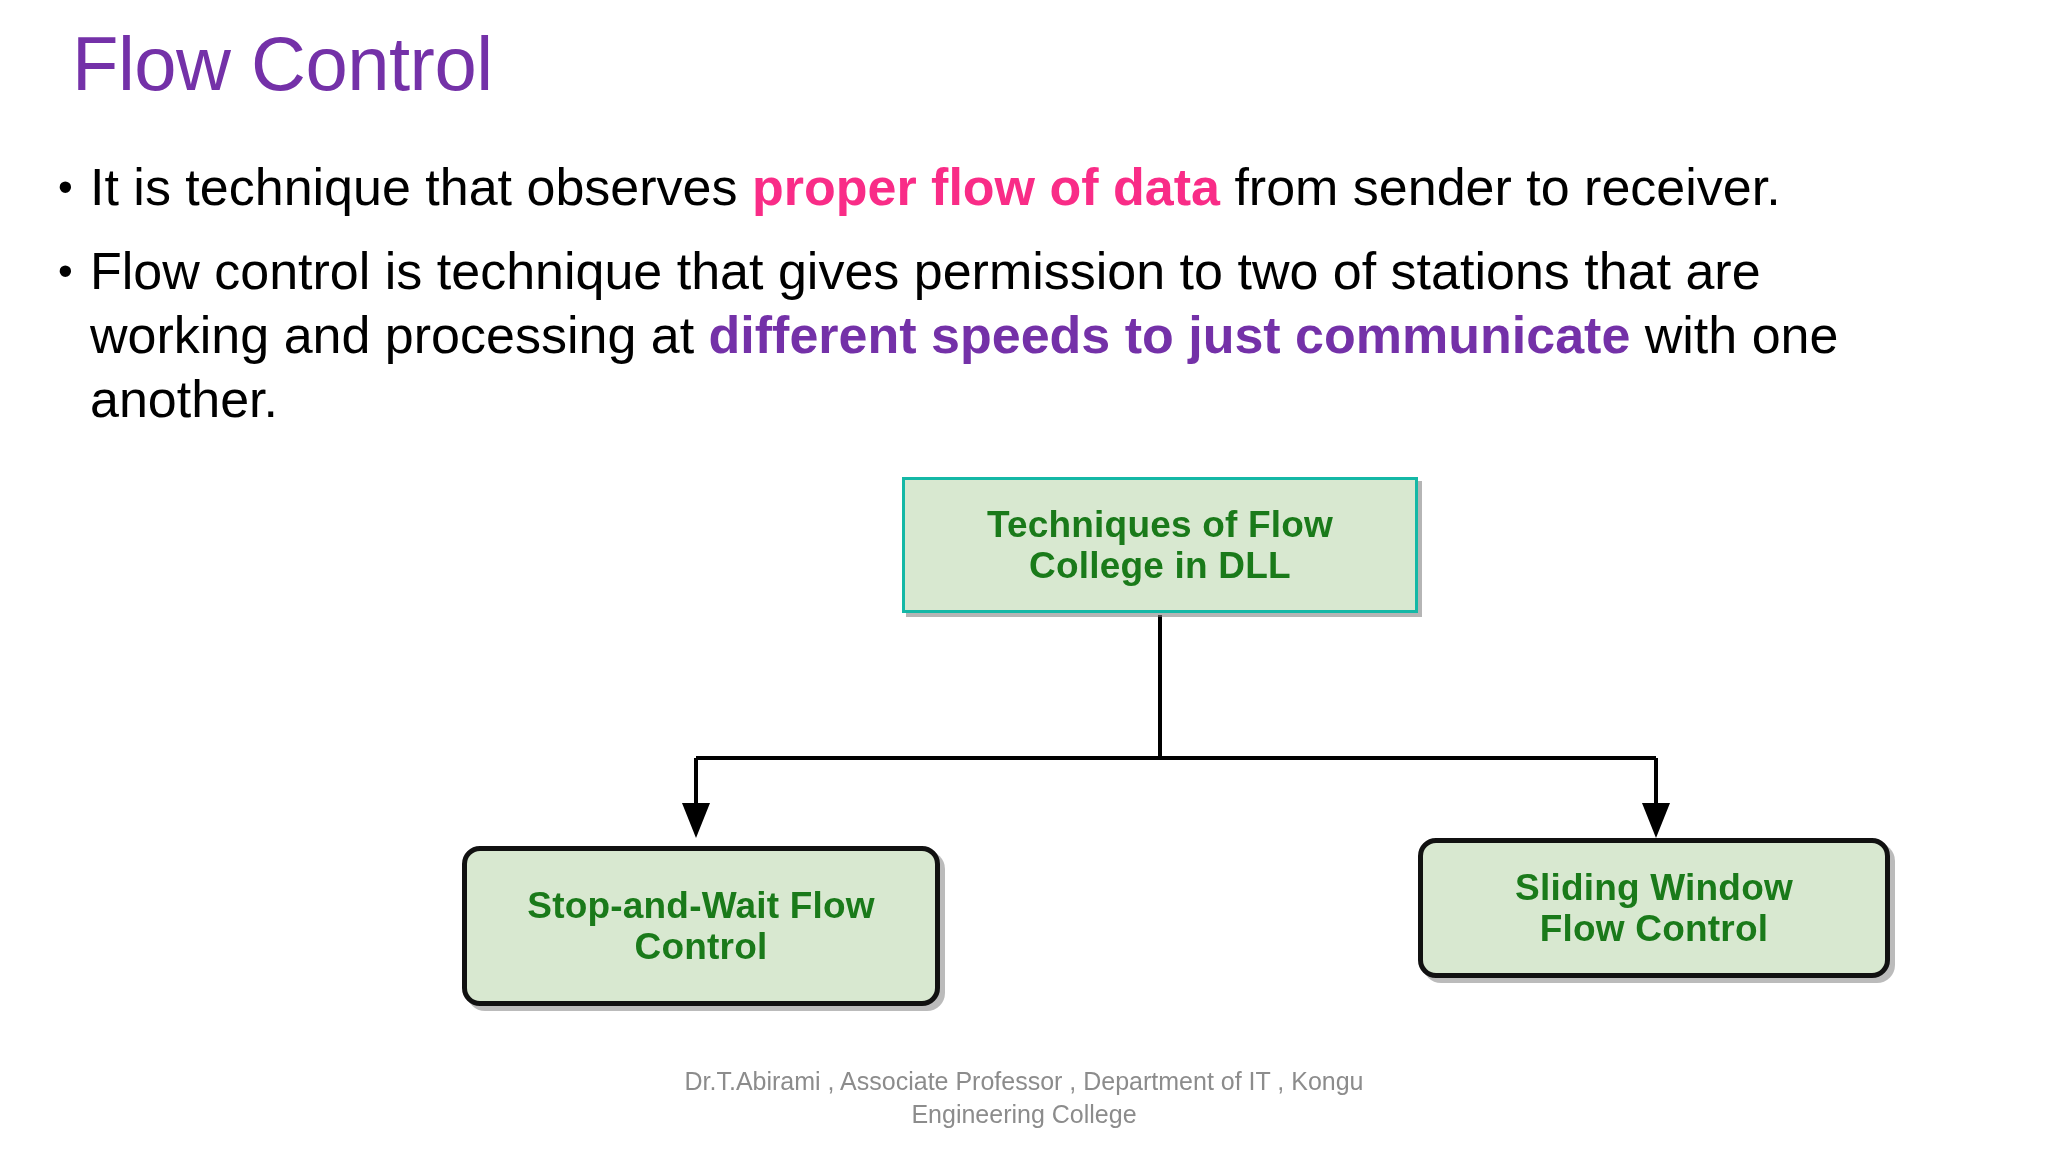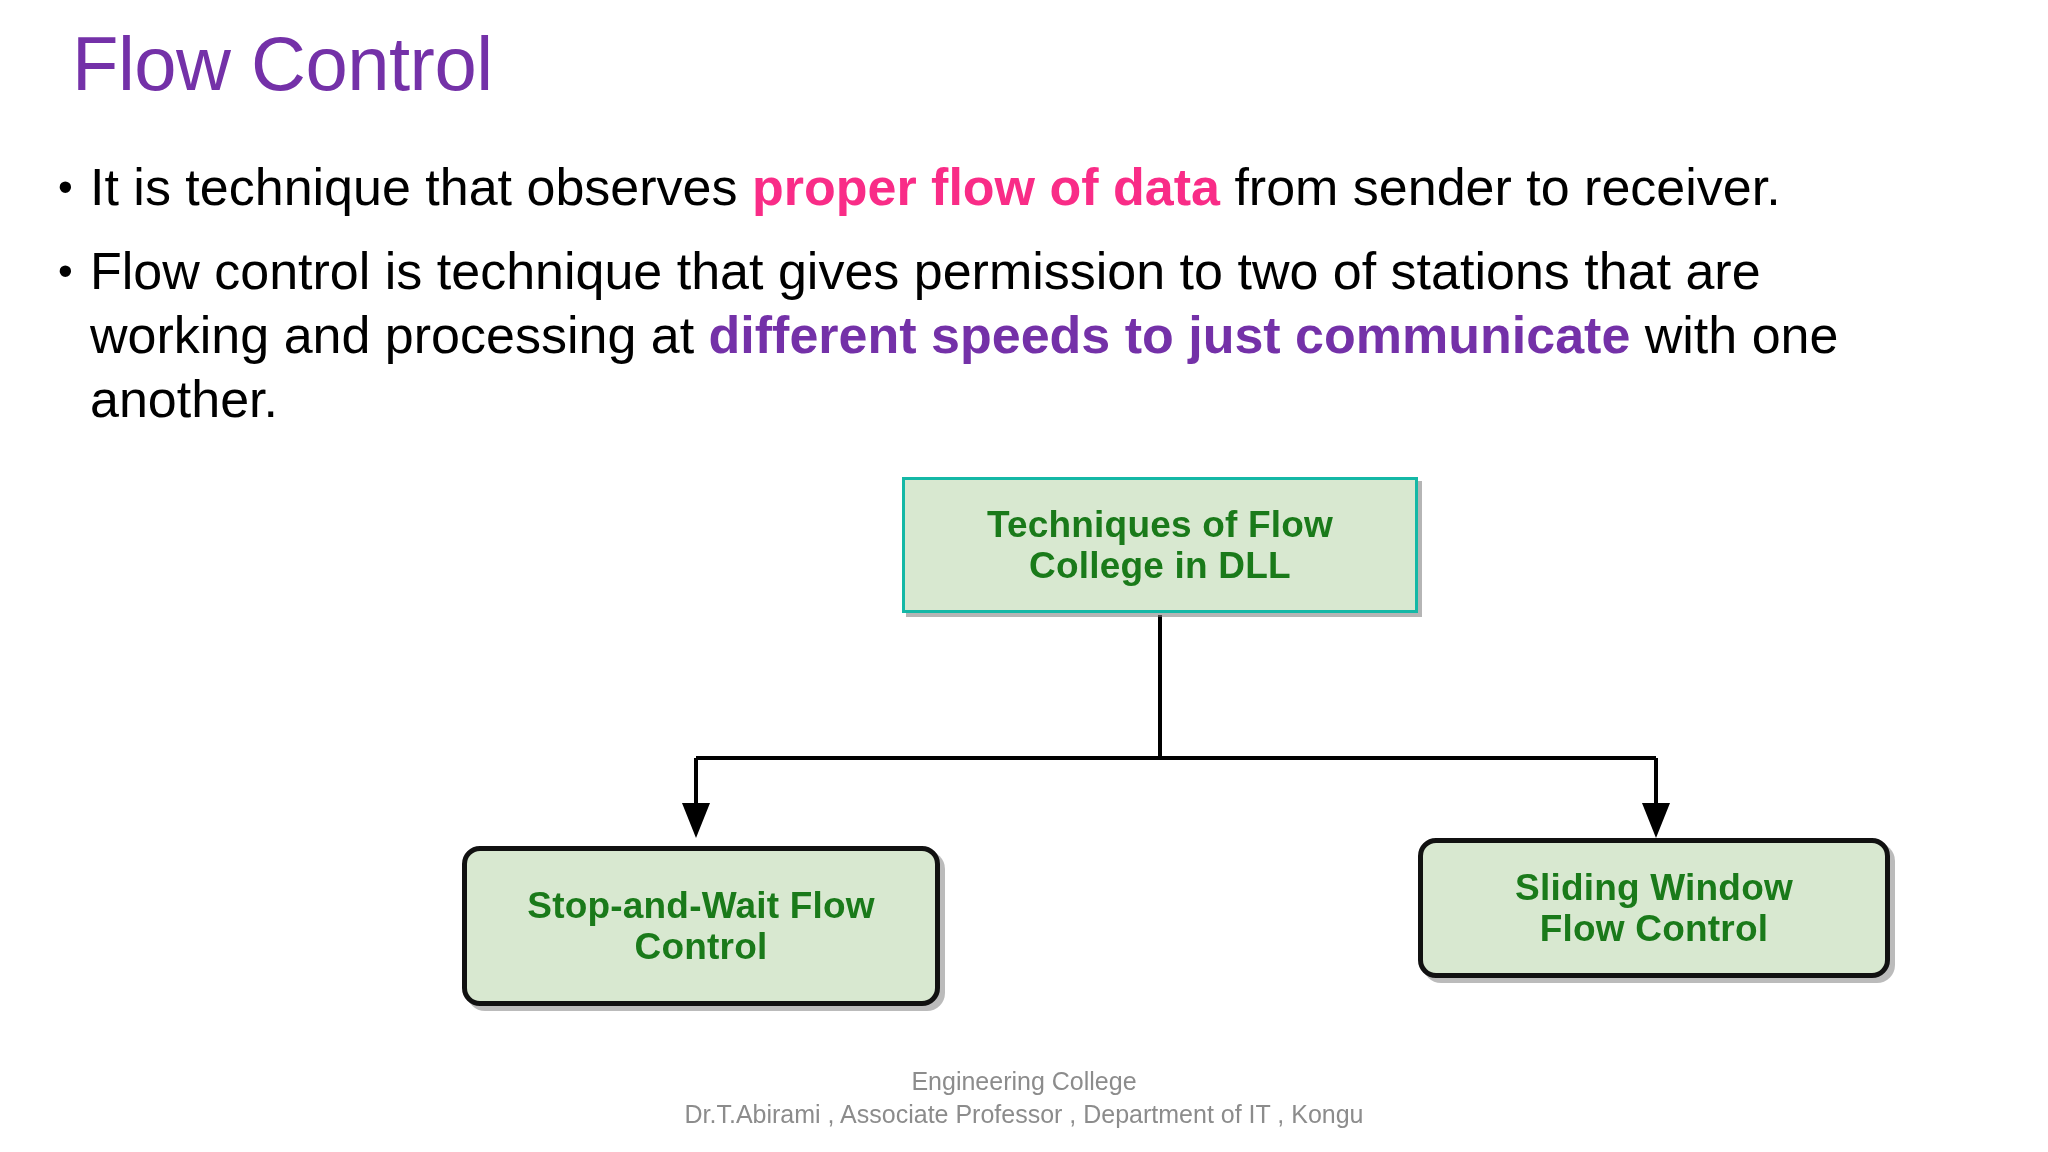--- a/index.html
+++ b/index.html
@@ -180,15 +180,15 @@
     <span class="node-label"><span>Stop-and-Wait Flow</span><br><span>Control</span></span>
   </div>
 
   <div class="node-box" id="node-right">
     <span class="node-label"><span>Sliding Window</span><br><span>Flow Control</span></span>
   </div>
 
 </div>
 
 <div id="footer">
+  <span class="foot-line">Dr.T.Abirami , Associate Professor , Department of IT , Kongu</span>
   <span class="foot-line">Engineering College</span>
-  <span class="foot-line">Dr.T.Abirami , Associate Professor , Department of IT , Kongu</span>
 </div>
 
 </body></html>

